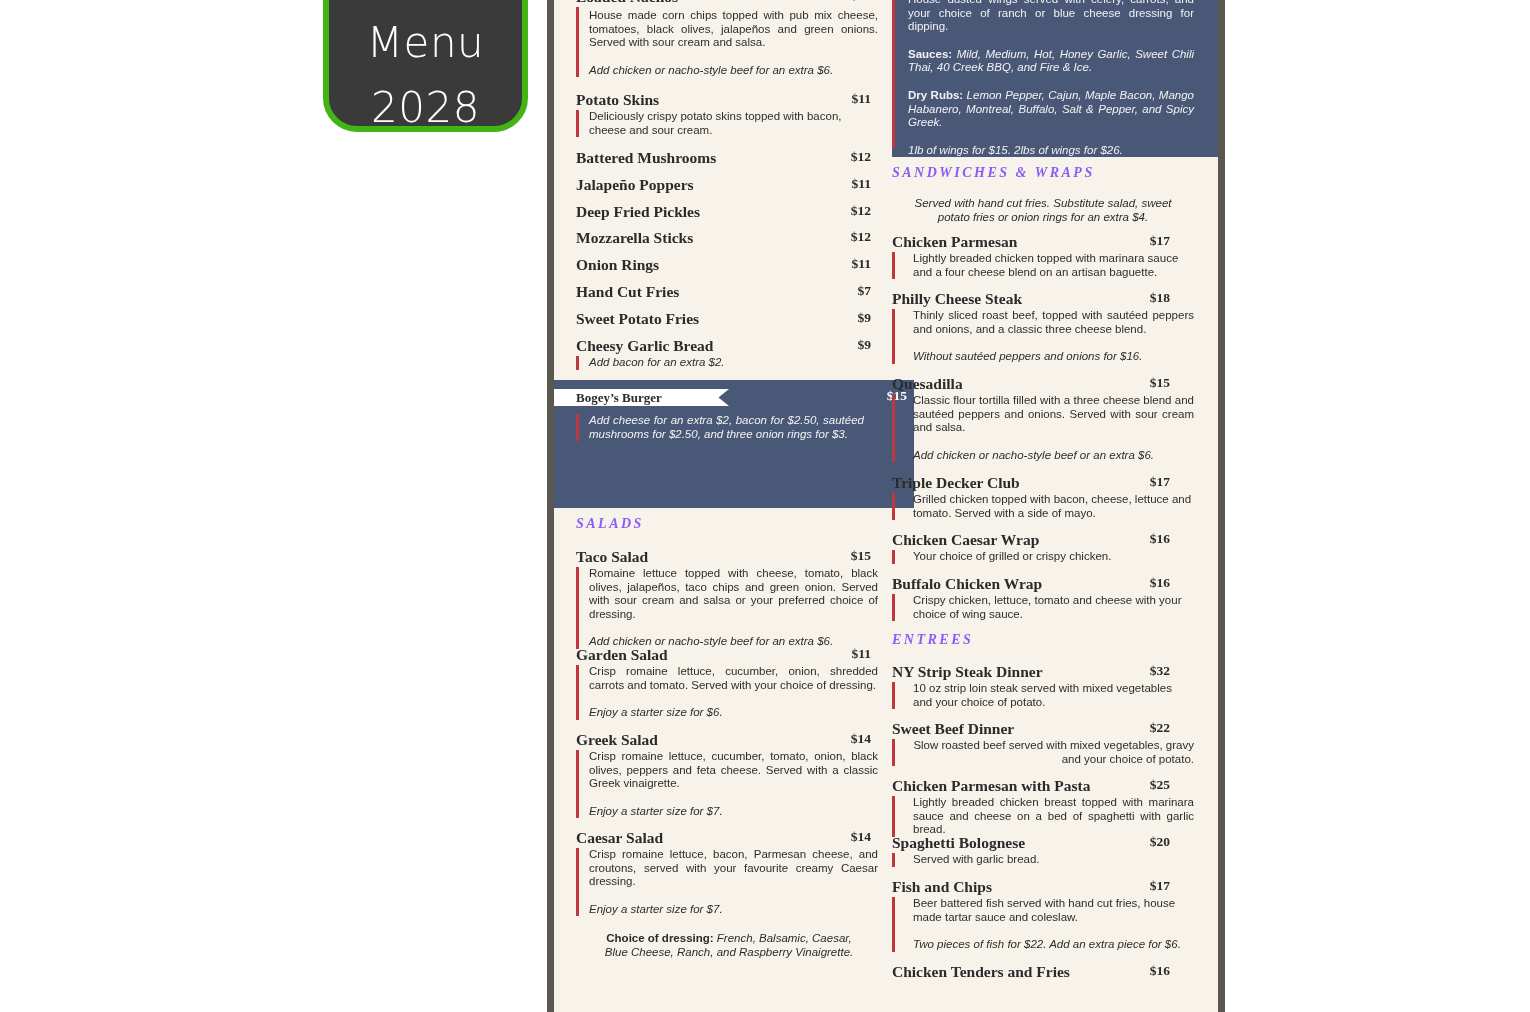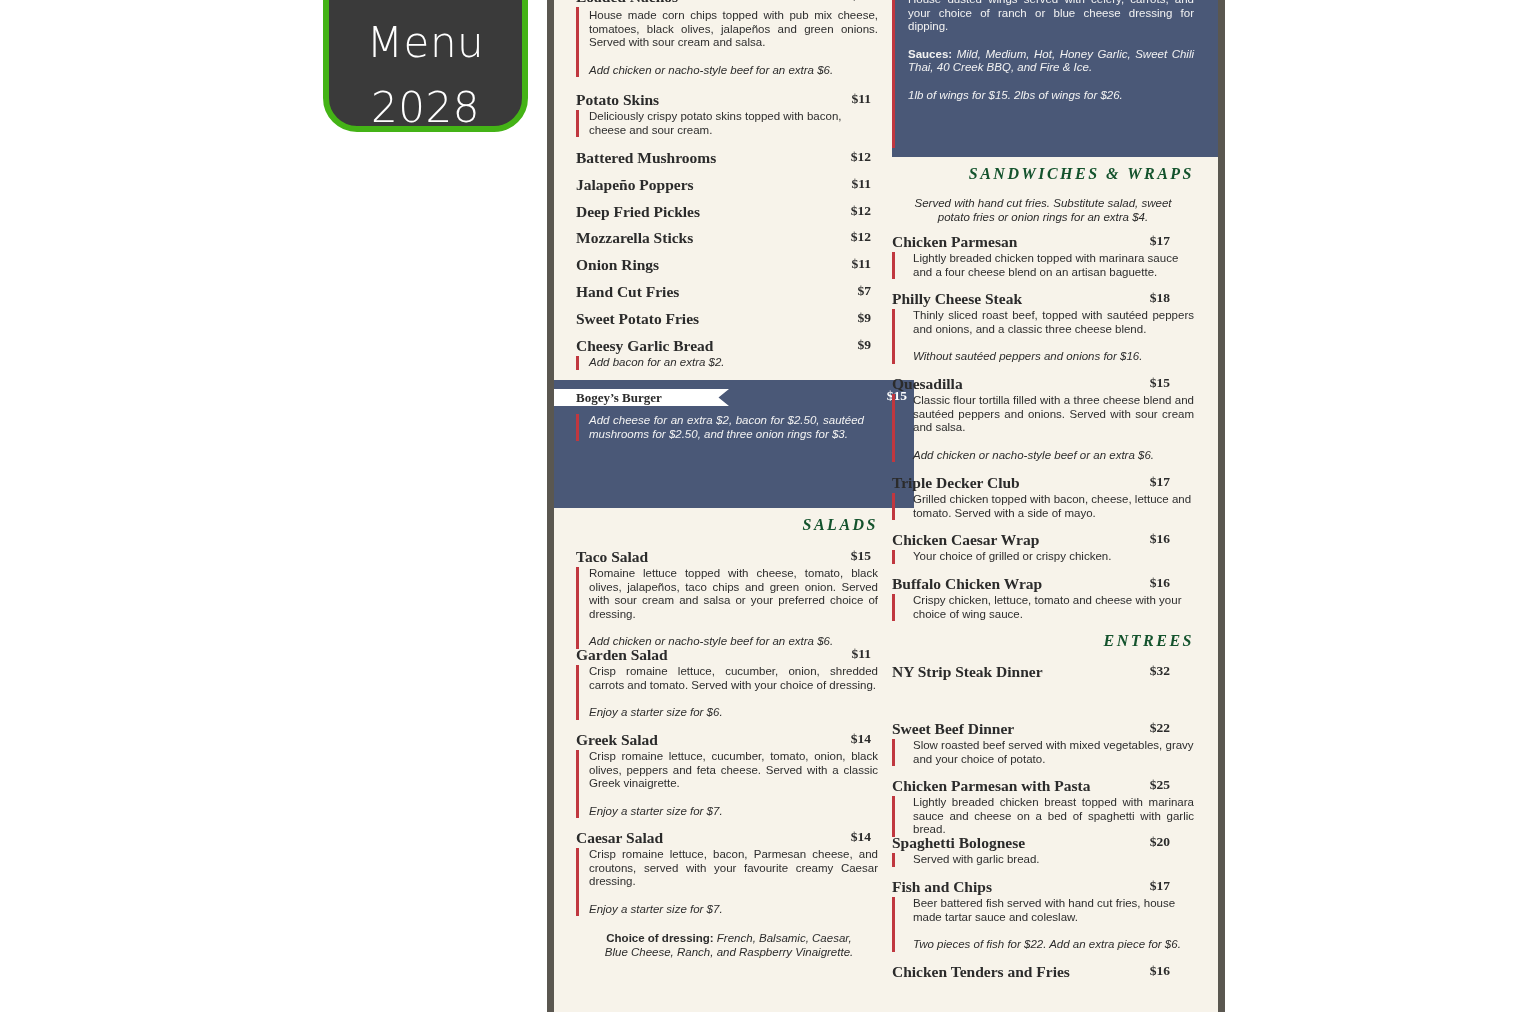--- a/index.html
+++ b/index.html
@@ -13,21 +13,21 @@
   .colR { left: 338px; width: 302px; }
   .item { position: absolute; left: 0; width: 302px; }
   .name { font-family: "Liberation Serif", serif; font-weight: bold; font-size: 15.5px; color: #2b2b2b; line-height: 18px; white-space: nowrap; }
   .price { position: absolute; right: 0; top: 0; font-family: "Liberation Serif", serif; font-weight: bold; font-size: 13.5px; color: #2b2b2b; }
   .colL .price { right: 7px; }
   .colR .price { right: 24px; }
   .desc { position: relative; margin-top: 1px; padding-left: 10px; border-left: 3px solid #c0373f; font-size: 11.5px; line-height: 13.6px; color: #2d2d2d; text-align: justify; }
   .colR .desc { width: 302px; padding-left: 18px; }
   .desc p + p { margin-top: 14px; }
   .desc i { font-style: italic; }
-  .section { position: absolute; font-family: "Liberation Serif", serif; font-weight: bold; font-style: italic; font-size: 16px; letter-spacing: 2.5px; color: #14532d; text-align: right; }
+  .section { position: absolute; font-family: "Liberation Serif", serif; font-weight: bold; font-style: italic; font-size: 14px; letter-spacing: 2.5px; color: #8b5cf6; text-align: left; }
   .note { position: absolute; font-size: 11.5px; line-height: 14px; color: #2b2b2b; text-align: center; font-style: italic; }
   .blue { position: absolute; background: #4a5877; }
   .blue .desc { color: #f2f2f2; }
   .blue b { font-style: normal; }
   .ribbon { position: absolute; left: 0; top: 9px; width: 175px; height: 17px; background: #fff; clip-path: polygon(0 0, 100% 0, 94% 50%, 100% 100%, 0 100%); }
 </style>
 </head>
 <body>
 
 <div class="badge">
@@ -138,20 +138,21 @@
 
     <div class="note" style="top:931px;left:18px;width:270px">
       <b style="font-style:normal">Choice of dressing:</b> <span>French, Balsamic, Caesar, Blue Cheese, Ranch, and Raspberry Vinaigrette.</span>
     </div>
   </div>
 
   <div class="blue" style="left:338px;top:0;width:326px;height:157px">
     <div class="desc" style="position:absolute;left:0;top:-8px;width:302px;height:155px;border-left-width:3px;padding-left:25px;text-align:justify">
       <p style="margin-left:-12px">House dusted wings served with celery, carrots, and your choice of ranch or blue cheese dressing for dipping.</p>
       <p style="margin-left:-12px"><b>Sauces:</b> <i>Mild, Medium, Hot, Honey Garlic, Sweet Chili Thai, 40 Creek BBQ, and Fire &amp; Ice.</i></p>
+      <p style="margin-left:-12px"><b>Dry Rubs:</b> <i>Lemon Pepper, Cajun, Maple Bacon, Mango Habanero, Montreal, Buffalo, Salt &amp; Pepper, and Spicy Greek.</i></p>
       <p style="margin-left:-12px"><i>1lb of wings for $15. 2lbs of wings for $26.</i></p>
     </div>
   </div>
 
   <div class="col colR">
     <div class="section" style="top:165px;left:0;width:302px">SANDWICHES &amp; WRAPS</div>
     <div class="note" style="top:196px;left:5px;width:292px">Served with hand cut fries. Substitute salad, sweet potato fries or onion rings for an extra $4.</div>
 
     <div class="item" style="top:233px">
       <div class="name">Chicken Parmesan</div>
@@ -188,25 +189,26 @@
       <div class="name">Buffalo Chicken Wrap</div>
           <div class="price">$16</div>
       <div class="desc" style="text-align:left">Crispy chicken, lettuce, tomato and cheese with your choice of wing sauce.</div>
     </div>
 
     <div class="section" style="top:632px;left:0;width:302px">ENTREES</div>
 
     <div class="item" style="top:663px">
       <div class="name">NY Strip Steak Dinner</div>
           <div class="price">$32</div>
+      <div class="desc" style="text-align:left">10 oz strip loin steak served with mixed vegetables and your choice of potato.</div>
     </div>
     <div class="item" style="top:720px">
       <div class="name">Sweet Beef Dinner</div>
           <div class="price">$22</div>
-      <div class="desc" style="text-align:left">Slow roasted beef served with mixed vegetables, gravy and your choice of potato.</div>
+      <div class="desc" style="text-align:right">Slow roasted beef served with mixed vegetables, gravy and your choice of potato.</div>
     </div>
     <div class="item" style="top:777px">
       <div class="name">Chicken Parmesan with Pasta</div>
           <div class="price">$25</div>
       <div class="desc">Lightly breaded chicken breast topped with marinara sauce and cheese on a bed of spaghetti with garlic bread.</div>
     </div>
     <div class="item" style="top:834px">
       <div class="name">Spaghetti Bolognese</div>
           <div class="price">$20</div>
       <div class="desc">Served with garlic bread.</div>

